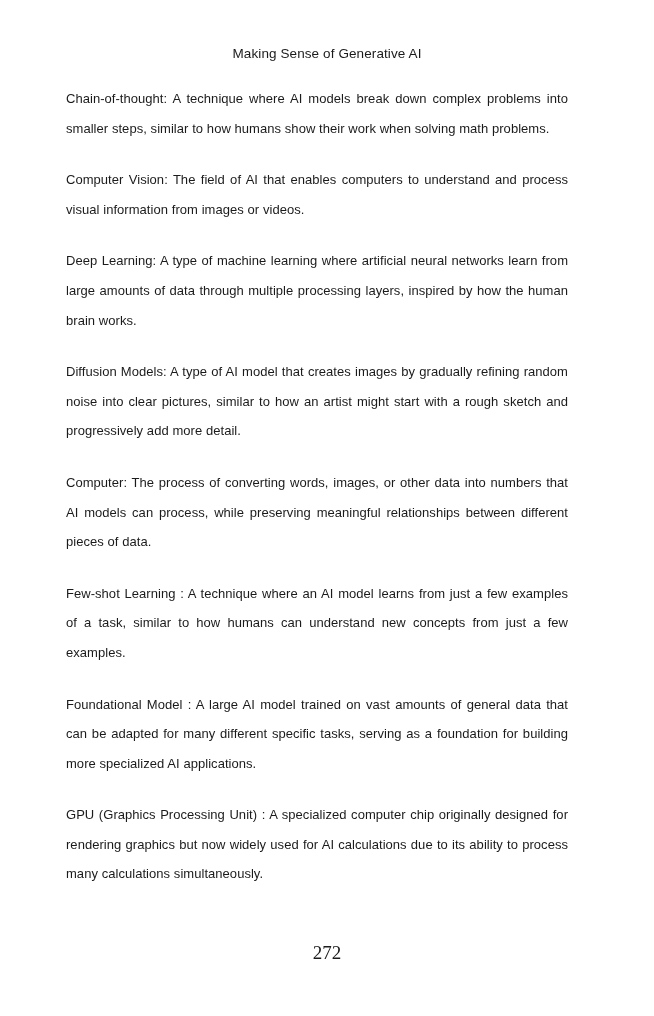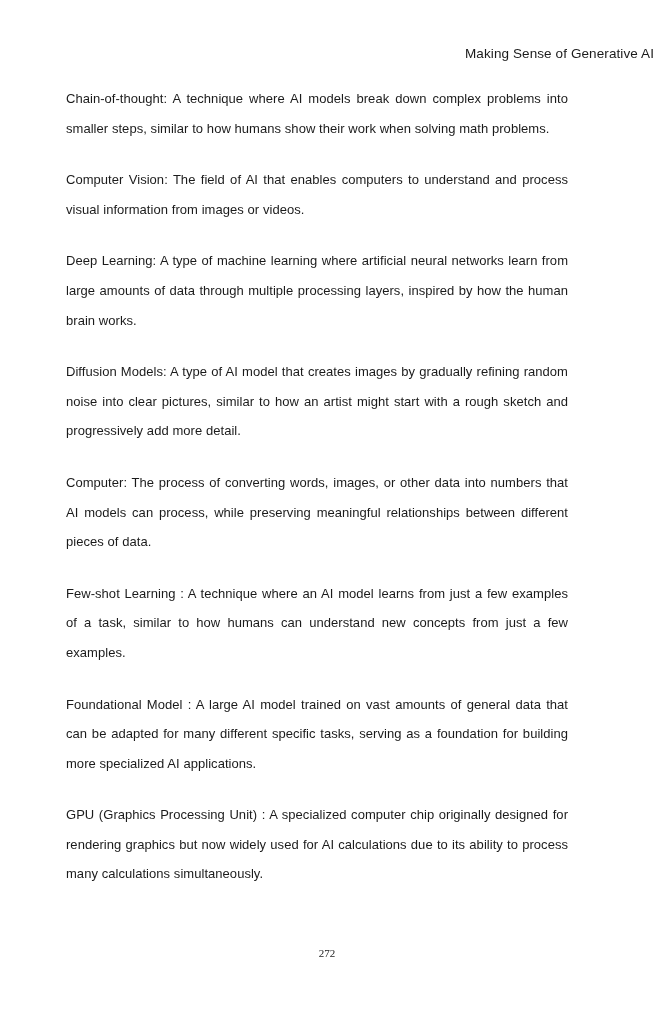--- a/index.html
+++ b/index.html
@@ -19,21 +19,21 @@
     width: 654px;
     height: 1016px;
     position: relative;
     box-sizing: border-box;
   }
   .running-head {
     position: absolute;
     top: 45px;
     left: 0;
     width: 654px;
-    text-align: right;
+    text-align: center;
     font-size: 13.5px;
     line-height: 18px;
     color: #1b1b1b;
     letter-spacing: 0.1px;
   }
   .content {
     position: absolute;
     top: 84px;
     left: 66px;
     width: 502px;
@@ -54,21 +54,21 @@
   .entry .term {
     white-space: nowrap;
   }
   .folio {
     position: absolute;
     top: 943px;
     left: 0;
     width: 654px;
     text-align: center;
     font-family: "Liberation Serif", serif;
-    font-size: 11px;
+    font-size: 19px;
     line-height: 20px;
     color: #1b1b1b;
   }
 </style>
 </head>
 <body>
 
 <div class="page">
 
   <div class="running-head">Making Sense of Generative AI</div>

